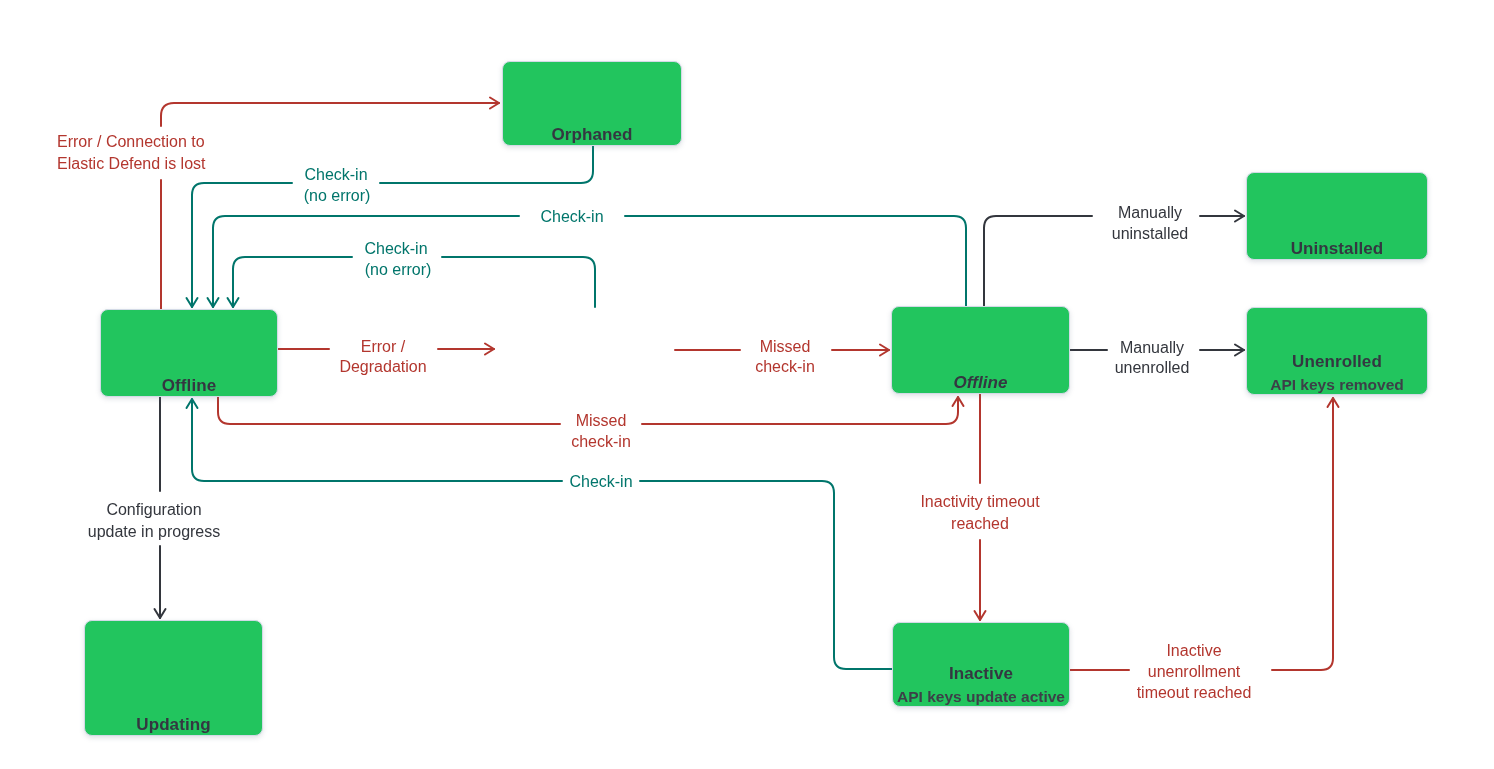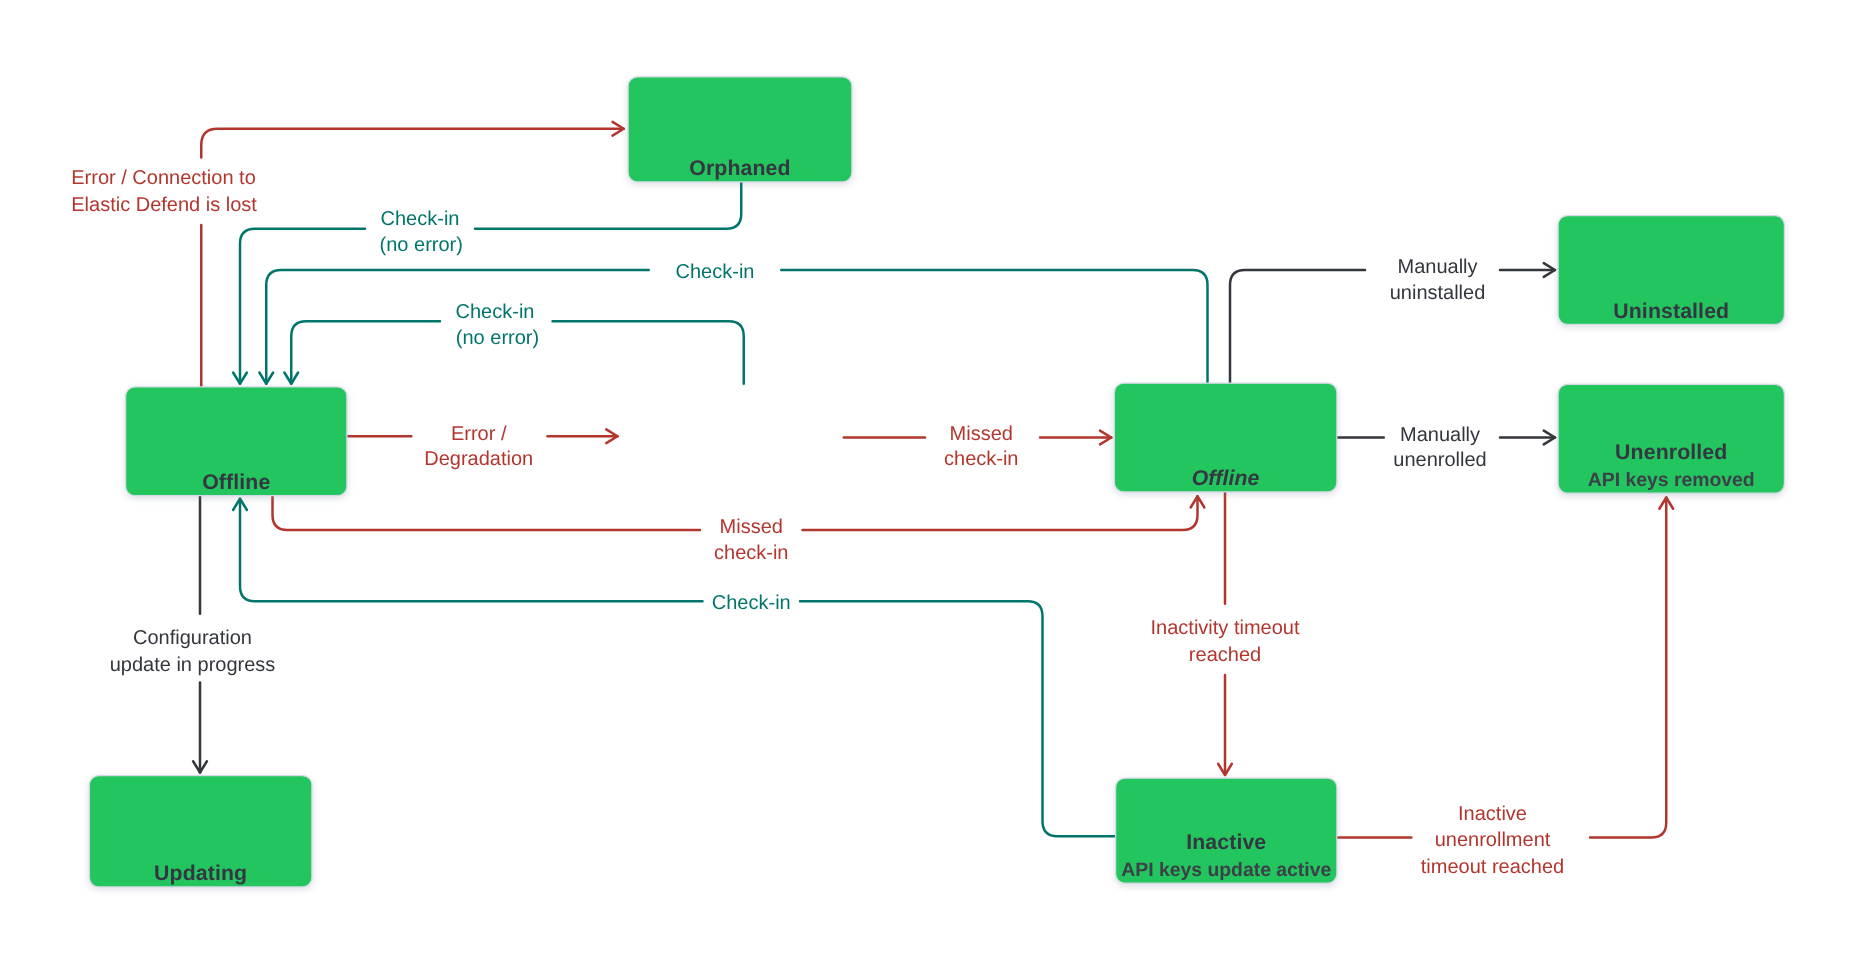--- a/index.html
+++ b/index.html
@@ -133,20 +133,20 @@
     <div class="node" style="left: 100px; top: 309px; width: 178px; height: 88px;">
       <span class="node-title">Offline</span>
     </div>
     <div class="node" style="left: 891px; top: 306px; width: 179px; height: 88px; font-style: italic;">
       <span class="node-title">Offline</span>
     </div>
     <div class="node" style="left: 1246px; top: 307px; width: 182px; height: 88px;">
       <span class="node-title">Unenrolled</span>
       <span class="node-subtitle">API keys removed</span>
     </div>
-    <div class="node" style="left: 71px; top: 620px; width: 179px; height: 90px;">
+    <div class="node" style="left: 84px; top: 620px; width: 179px; height: 116px;">
       <span class="node-title">Updating</span>
     </div>
     <div class="node" style="left: 892px; top: 622px; width: 178px; height: 85px;">
       <span class="node-title">Inactive</span>
       <span class="node-subtitle">API keys update active</span>
     </div>
   </div>
 
 </body></html>

